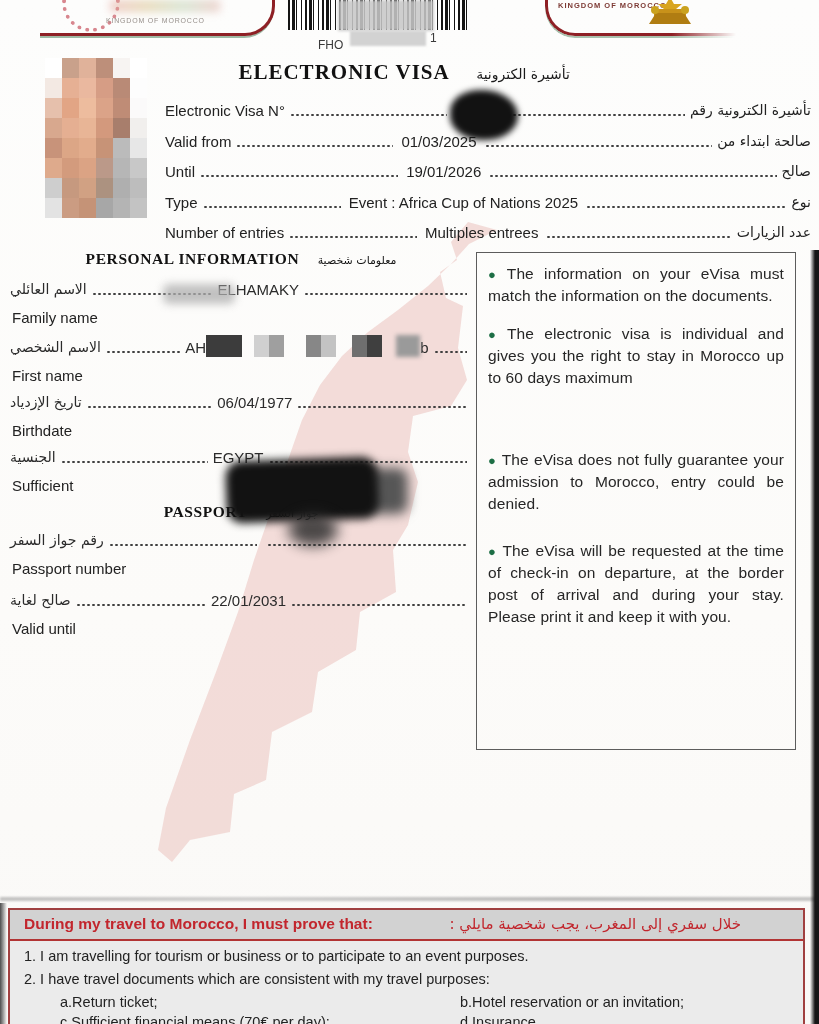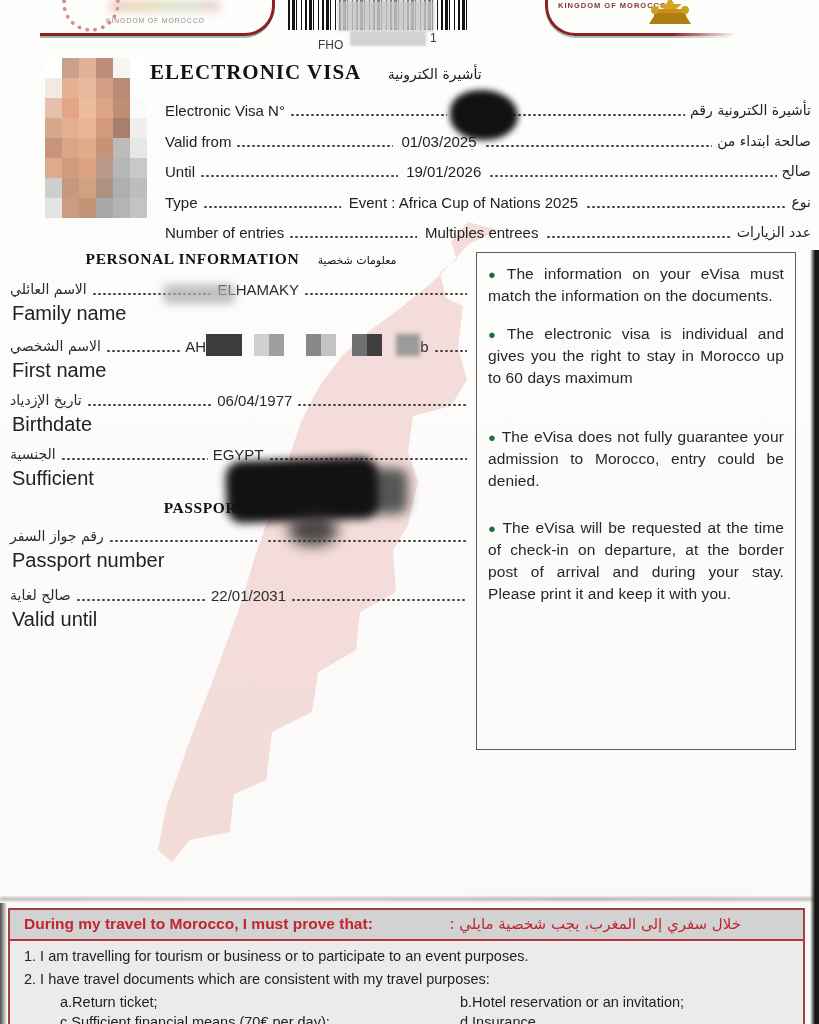--- a/index.html
+++ b/index.html
@@ -25,53 +25,53 @@
   .barcode{position:absolute;left:288px;top:0;width:180px;height:30px;
     background:repeating-linear-gradient(90deg,#141414 0 2px,#fff 2px 4px,#141414 4px 7px,#fff 7px 8px,#141414 8px 9px,#fff 9px 13px,#141414 13px 14px,#fff 14px 17px);}
   .barcode-blur{position:absolute;left:338px;top:0;width:96px;height:31px;background:rgba(199,199,199,.88);filter:blur(1.5px);}
   .barcode-text{position:absolute;left:288px;top:31px;width:180px;height:16px;font-size:12px;color:#3a3a3a;}
   .barcode-text .bc-prefix{position:absolute;left:30px;top:7px;}
   .barcode-text .bc-suffix{position:absolute;left:142px;top:0;}
   .bc-text-blur{position:absolute;left:350px;top:31px;width:76px;height:15px;background:rgba(208,208,208,.95);filter:blur(1.2px);}
   
   .photo{position:absolute;left:45px;top:58px;width:102px;height:160px;display:grid;grid-template-columns:repeat(6,1fr);grid-auto-rows:1fr;filter:blur(.6px);}
   
-  .title-row{position:absolute;left:150px;top:60px;width:420px;text-align:left;white-space:nowrap;}
+  .title-row{position:absolute;left:150px;top:60px;width:420px;text-align:right;white-space:nowrap;}
   .title-en{font-family:"Liberation Serif",serif;font-weight:bold;font-size:21px;letter-spacing:1px;color:#111;}
   .title-ar{font-family:"DejaVu Sans",sans-serif;font-size:20px;color:#1a1a1a;margin-left:22px;}
   
   .dots{flex:1;align-self:flex-end;height:4px;margin:0 5px 3px;background-image:radial-gradient(circle,#3f3f3f 1.05px,transparent 1.3px);background-size:5px 4px;background-repeat:repeat-x;background-position:0 100%;}
   .vfields{position:absolute;left:165px;top:101px;width:646px;}
   .vrow{display:flex;align-items:flex-end;margin-bottom:11.5px;font-size:15px;line-height:19px;color:#222;}
   .vrow .lab{white-space:nowrap;}
   .vrow .val{white-space:nowrap;padding:0 3px;}
   .vrow .dots.r{flex:1.45;}
   .ar{font-family:"DejaVu Sans",sans-serif;direction:rtl;unicode-bidi:isolate;font-size:14px;white-space:nowrap;}
   
   .leftcol{position:absolute;left:10px;top:250px;width:462px;}
   .sec-head{text-align:center;margin:0 0 12px;white-space:nowrap;}
   .sec-head .en{font-family:"Liberation Serif",serif;font-weight:bold;font-size:15.5px;letter-spacing:.6px;color:#111;}
   .sec-head .ar{font-size:11px;margin-left:14px;color:#151515;}
   .prow{display:flex;align-items:flex-end;font-size:15px;line-height:19px;}
   .prow .dots.r{flex:1.35;}
-  .plabel{font-size:20px;color:#222;margin:3px 0 9px 2px;}
+  .plabel{font-size:15px;color:#222;margin:10px 0 9px 2px;}
   .rblocks{display:inline-flex;align-items:center;height:22px;}
   .rblocks i{display:inline-block;height:22px;filter:blur(.5px);}
   .rblocks .gap{background:transparent;height:22px;}
   
   .blob{position:absolute;background:#121212;}
   .blob.evisa{left:450px;top:90px;width:68px;height:50px;border-radius:45% 55% 50% 50%;filter:blur(3px);}
   .blob.pass{left:226px;top:459px;width:152px;height:62px;border-radius:16px;filter:blur(4px);transform:rotate(-2deg);}
   .blob.pass-tail{left:362px;top:468px;width:46px;height:46px;background:#565656;border-radius:10px;filter:blur(6px);}
   .blob.pass-smudge{left:288px;top:514px;width:50px;height:32px;background:#2e2e2e;border-radius:50%;filter:blur(7px);opacity:.85;}
   .blur-fam{position:absolute;left:163px;top:284px;width:72px;height:20px;background:#aeaeae;border-radius:6px;filter:blur(4px);opacity:.75;}
   
   .notes-box{position:absolute;left:476px;top:252px;width:296px;height:476px;border:1.5px solid #5c5c5c;padding:10px 11px;background:transparent;}
   .notes-box p{margin:0 0 16px;font-size:15.5px;line-height:1.42;letter-spacing:.1px;text-align:justify;color:#262626;}
-  .notes-box p.gap-lg{margin-bottom:37px;}
+  .notes-box p.gap-lg{margin-bottom:60px;}
   .notes-box p.gap-md{margin-bottom:25px;}
   .bullet{color:#1d6e45;font-size:13px;margin-right:5px;}
   
   .map{position:absolute;left:150px;top:220px;z-index:0;opacity:.9;}
   .content{position:relative;z-index:1;}
   
   .smudge{position:absolute;left:0;top:897px;width:819px;height:4px;background:linear-gradient(90deg,#8b8b8b,#a5a5a5 30%,#7d7d7d 70%,#909090);opacity:.5;filter:blur(1px);}
   .footer-box{position:absolute;left:8px;top:908px;width:797px;height:130px;border:2.5px solid #a04040;background:#ebebeb;box-sizing:border-box;z-index:2;}
   .footer-head{display:flex;justify-content:space-between;align-items:center;background:#d2d2d2;border-bottom:2px solid #b23434;padding:5px 14px 6px;}
   .footer-head .t-en{color:#c2262d;font-weight:bold;font-size:15.5px;}

